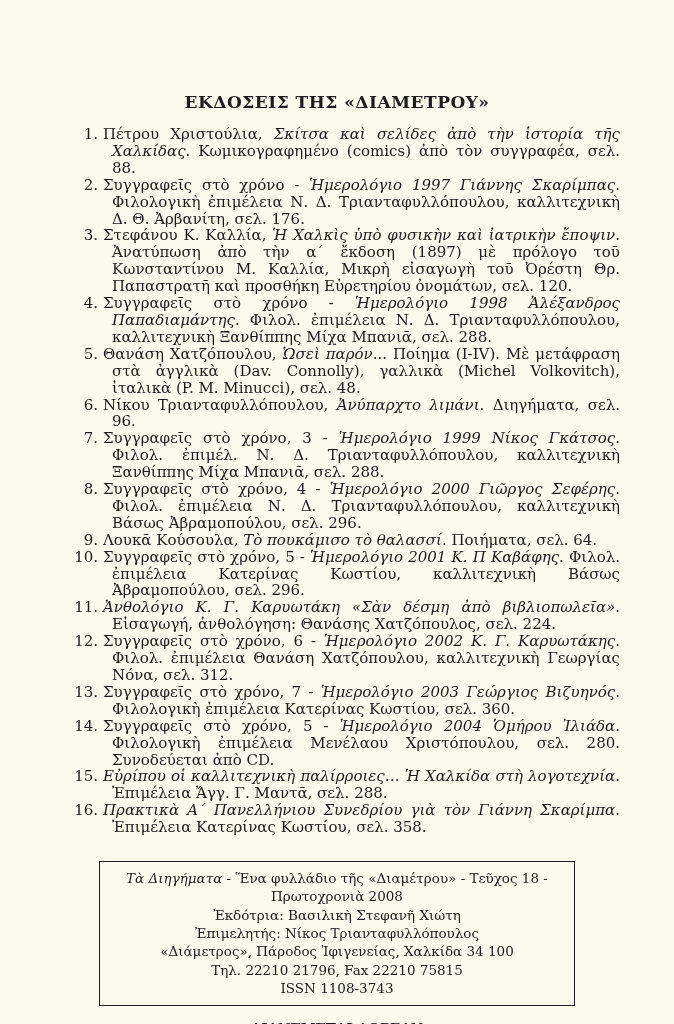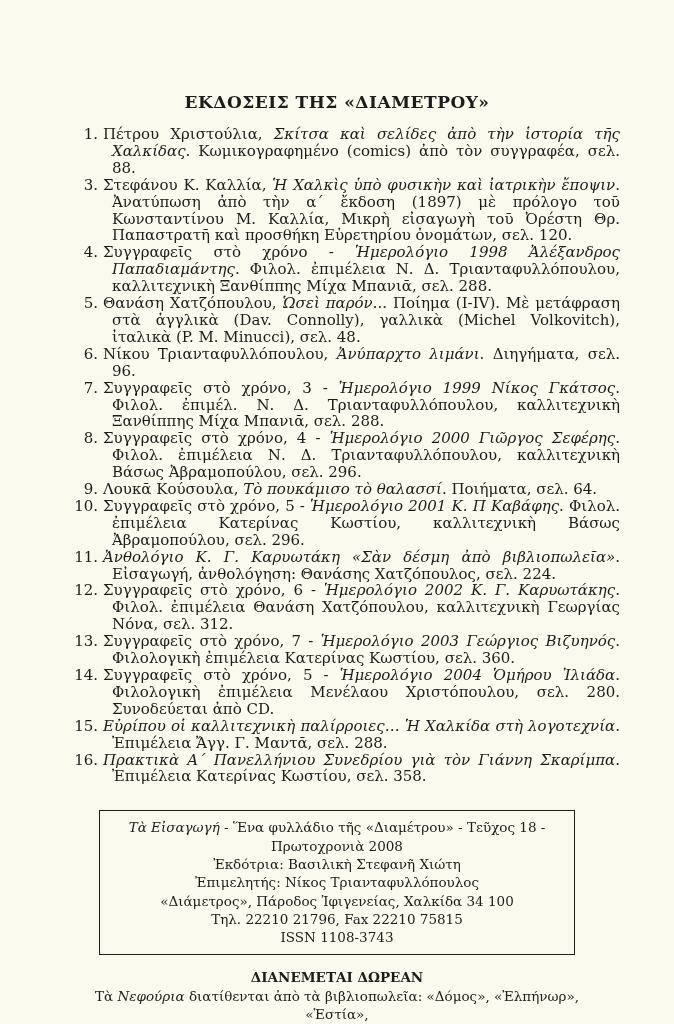--- a/index.html
+++ b/index.html
@@ -74,38 +74,39 @@
 </style>
 </head>
 <body>
 
 <div class="page">
 
   <h1 class="title">ΕΚΔΟΣΕΙΣ ΤΗΣ «ΔΙΑΜΕΤΡΟΥ»</h1>
 
   <div class="pub-list" id="pub-list">
       <div class="item"><span class="num">1.</span><span>Πέτρου Χριστούλια, </span><span class="it">Σκίτσα καὶ σελίδες ἀπὸ τὴν ἱστορία τῆς Χαλκίδας</span><span>. Κωμικογραφημένο (comics) ἀπὸ τὸν συγγραφέα, σελ. 88.</span></div>
+      <div class="item"><span class="num">2.</span><span>Συγγραφεῖς στὸ χρόνο - </span><span class="it">Ἡμερολόγιο 1997 Γιάννης Σκαρίμπας</span><span>. Φιλολογικὴ ἐπιμέλεια Ν. Δ. Τριανταφυλλόπουλου, καλλιτεχνικὴ Δ. Θ. Ἀρβανίτη, σελ. 176.</span></div>
       <div class="item"><span class="num">3.</span><span>Στεφάνου Κ. Καλλία, </span><span class="it">Ἡ Χαλκὶς ὑπὸ φυσικὴν καὶ ἰατρικὴν ἔποψιν</span><span>. Ἀνατύπωση ἀπὸ τὴν α΄ ἔκδοση (1897) μὲ πρόλογο τοῦ Κωνσταντίνου Μ. Καλλία, Μικρὴ εἰσαγωγὴ τοῦ Ὀρέστη Θρ. Παπαστρατῆ καὶ προσθήκη Εὑρετηρίου ὀνομάτων, σελ. 120.</span></div>
       <div class="item"><span class="num">4.</span><span>Συγγραφεῖς στὸ χρόνο - </span><span class="it">Ἡμερολόγιο 1998 Ἀλέξανδρος Παπαδιαμάντης</span><span>. Φιλολ. ἐπιμέλεια Ν. Δ. Τριανταφυλλόπουλου, καλλιτεχνικὴ Ξανθίππης Μίχα Μπανιᾶ, σελ. 288.</span></div>
       <div class="item"><span class="num">5.</span><span>Θανάση Χατζόπουλου, </span><span class="it">Ὡσεὶ παρόν</span><span>... Ποίημα (I-IV). Μὲ μετάφραση στὰ ἀγγλικὰ (Dav. Connolly), γαλλικὰ (Michel Volkovitch), ἰταλικὰ (P. M. Minucci), σελ. 48.</span></div>
       <div class="item"><span class="num">6.</span><span>Νίκου Τριανταφυλλόπουλου, </span><span class="it">Ἀνύπαρχτο λιμάνι</span><span>. Διηγήματα, σελ. 96.</span></div>
       <div class="item"><span class="num">7.</span><span>Συγγραφεῖς στὸ χρόνο, 3 - </span><span class="it">Ἡμερολόγιο 1999 Νίκος Γκάτσος</span><span>. Φιλολ. ἐπιμέλ. Ν. Δ. Τριανταφυλλόπουλου, καλλιτεχνικὴ Ξανθίππης Μίχα Μπανιᾶ, σελ. 288.</span></div>
       <div class="item"><span class="num">8.</span><span>Συγγραφεῖς στὸ χρόνο, 4 - </span><span class="it">Ἡμερολόγιο 2000 Γιῶργος Σεφέρης</span><span>. Φιλολ. ἐπιμέλεια Ν. Δ. Τριανταφυλλόπουλου, καλλιτεχνικὴ Βάσως Ἀβραμοπούλου, σελ. 296.</span></div>
       <div class="item"><span class="num">9.</span><span>Λουκᾶ Κούσουλα, </span><span class="it">Τὸ πουκάμισο τὸ θαλασσί</span><span>. Ποιήματα, σελ. 64.</span></div>
       <div class="item"><span class="num">10.</span><span>Συγγραφεῖς στὸ χρόνο, 5 - </span><span class="it">Ἡμερολόγιο 2001 Κ. Π Καβάφης</span><span>. Φιλολ. ἐπιμέλεια Κατερίνας Κωστίου, καλλιτεχνικὴ Βάσως Ἀβραμοπούλου, σελ. 296.</span></div>
       <div class="item"><span class="num">11.</span><span class="it">Ἀνθολόγιο Κ. Γ. Καρυωτάκη «Σὰν δέσμη ἀπὸ βιβλιοπωλεῖα»</span><span>. Εἰσαγωγή, ἀνθολόγηση: Θανάσης Χατζόπουλος, σελ. 224.</span></div>
       <div class="item"><span class="num">12.</span><span>Συγγραφεῖς στὸ χρόνο, 6 - </span><span class="it">Ἡμερολόγιο 2002 Κ. Γ. Καρυωτάκης</span><span>. Φιλολ. ἐπιμέλεια Θανάση Χατζόπουλου, καλλιτεχνικὴ Γεωργίας Νόνα, σελ. 312.</span></div>
       <div class="item"><span class="num">13.</span><span>Συγγραφεῖς στὸ χρόνο, 7 - </span><span class="it">Ἡμερολόγιο 2003 Γεώργιος Βιζυηνός</span><span>. Φιλολογικὴ ἐπιμέλεια Κατερίνας Κωστίου, σελ. 360.</span></div>
       <div class="item"><span class="num">14.</span><span>Συγγραφεῖς στὸ χρόνο, 5 - </span><span class="it">Ἡμερολόγιο 2004 Ὁμήρου Ἰλιάδα</span><span>. Φιλολογικὴ ἐπιμέλεια Μενέλαου Χριστόπουλου, σελ. 280. Συνοδεύεται ἀπὸ CD.</span></div>
       <div class="item"><span class="num">15.</span><span class="it">Εὐρίπου οἱ καλλιτεχνικὴ παλίρροιες… Ἡ Χαλκίδα στὴ λογοτεχνία</span><span>. Ἐπιμέλεια Ἄγγ. Γ. Μαντᾶ, σελ. 288.</span></div>
       <div class="item"><span class="num">16.</span><span class="it">Πρακτικὰ Α΄ Πανελλήνιου Συνεδρίου γιὰ τὸν Γιάννη Σκαρίμπα</span><span>. Ἐπιμέλεια Κατερίνας Κωστίου, σελ. 358.</span></div>
     </div>
 
   <div class="info-box" id="info-box">
-      <div class="box-line"><span class="it">Τὰ Εἰσαγωγή</span><span> - Ἕνα φυλλάδιο τῆς «Διαμέτρου» - Τεῦχος 18 - Πρωτοχρονιὰ 2008</span></div>
+      <div class="box-line"><span class="it">Τὰ Διηγήματα</span><span> - Ἕνα φυλλάδιο τῆς «Διαμέτρου» - Τεῦχος 18 - Πρωτοχρονιὰ 2008</span></div>
       <div class="box-line"><span>Ἐκδότρια: Βασιλικὴ Στεφανῆ Χιώτη</span></div>
       <div class="box-line"><span>Ἐπιμελητής: Νίκος Τριανταφυλλόπουλος</span></div>
       <div class="box-line"><span>«Διάμετρος», Πάροδος Ἰφιγενείας, Χαλκίδα 34 100</span></div>
       <div class="box-line"><span>Τηλ. 22210 21796, Fax 22210 75815</span></div>
       <div class="box-line"><span>ISSN 1108-3743</span></div>
     </div>
 
   <div class="dist">
     <div class="dist-title">ΔΙΑΝΕΜΕΤΑΙ ΔΩΡΕΑΝ</div>
     <div class="dist-lines" id="dist-lines">

